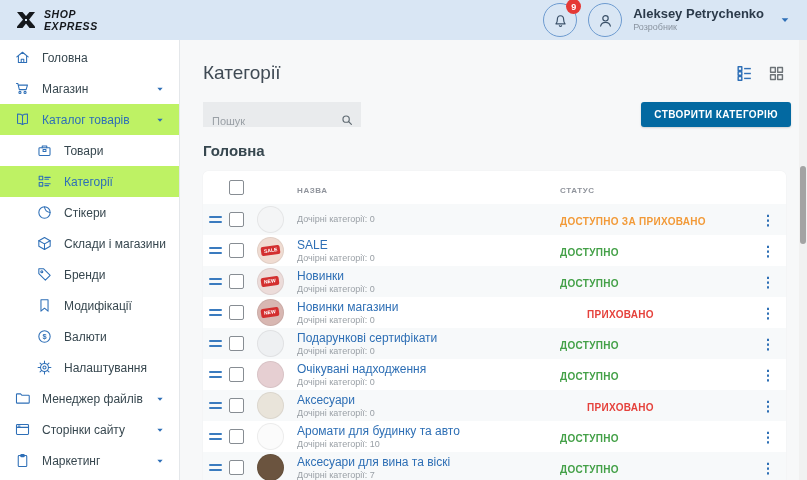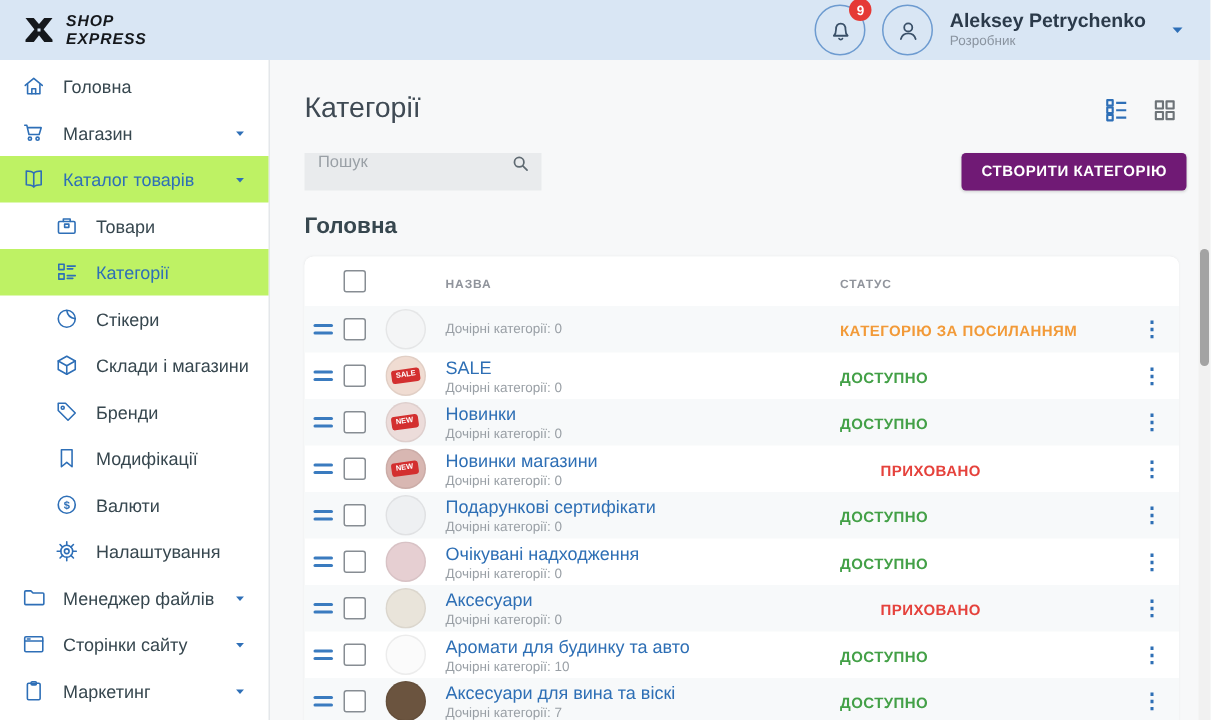--- a/index.html
+++ b/index.html
@@ -64,31 +64,31 @@
   .title-row { display:flex; align-items:center; padding:22px 21px 0 22px; }
   .page-title { font-size:19px; color:#3f4a54; font-weight:500; }
   .view-toggles { margin-left:auto; display:flex; align-items:center; gap:13px; }
   .view-btn { width:19px; height:19px; cursor:pointer; }
   .view-btn.active-view { color:#2e6fb7; }
   .view-btn.inactive-view { color:#6d7378; }
 
   .controls-row { display:flex; align-items:center; padding:18px 16px 0 22px; }
   .search-box {
     width:158px; height:25px; background:#e9ebed; border-radius:0;
-    display:flex; align-items:flex-start; padding:0 7px 0 9px;
+    display:flex; align-items:flex-end; padding:0 7px 0 9px;
   }
   .search-box input {
     flex:1; border:none; outline:none; background:transparent;
     font-family:"Liberation Sans",sans-serif; font-size:11px; color:#555; min-width:0;
   }
   .search-box input::placeholder { color:#9aa0a6; }
   .search-icon { width:14px; height:14px; color:#5f6a72; cursor:pointer; }
   .create-btn {
     margin-left:auto; height:25px; padding:0 13px;
-    background:#701a75; border:none; border-radius:3px;
+    background:#0369a1; border:none; border-radius:3px;
     color:#fff; font-family:"Liberation Sans",sans-serif;
     font-size:10px; font-weight:bold; letter-spacing:.4px;
     cursor:pointer; box-shadow:0 1px 2px rgba(0,0,0,.15);
   }
   .section-title { padding:15px 0 0 22px; font-size:15px; font-weight:bold; color:#37474f; }
 
   
   .table-card {
     margin:12px 21px 0 22px;
     background:#fff; border-radius:6px 6px 0 0;
@@ -407,21 +407,21 @@
           </div>
           <div class="col-check">
             <div class="checkbox"></div>
           </div>
           <div class="col-thumb">
             <div class="thumb" style="background:#f4f5f6"></div>
           </div>
           <div class="col-name">
             <div class="row-children">Дочірні категорії: 0</div>
           </div>
-          <div class="col-status"><span class="status-label status-link">КАТЕГОРІЮ ЗА ПОСИЛАННЯМ</span></div>
+          <div class="col-status"><span class="status-label status-link">ДОСТУПНО ЗА ПРИХОВАНО</span></div>
           <div class="col-menu"><span class="kebab">⋮</span></div>
         </div>
         <div class="t-row">
           <div class="col-handle">
             <div class="drag-handle">
               <span></span>
               <span></span>
             </div>
           </div>
           <div class="col-check">

